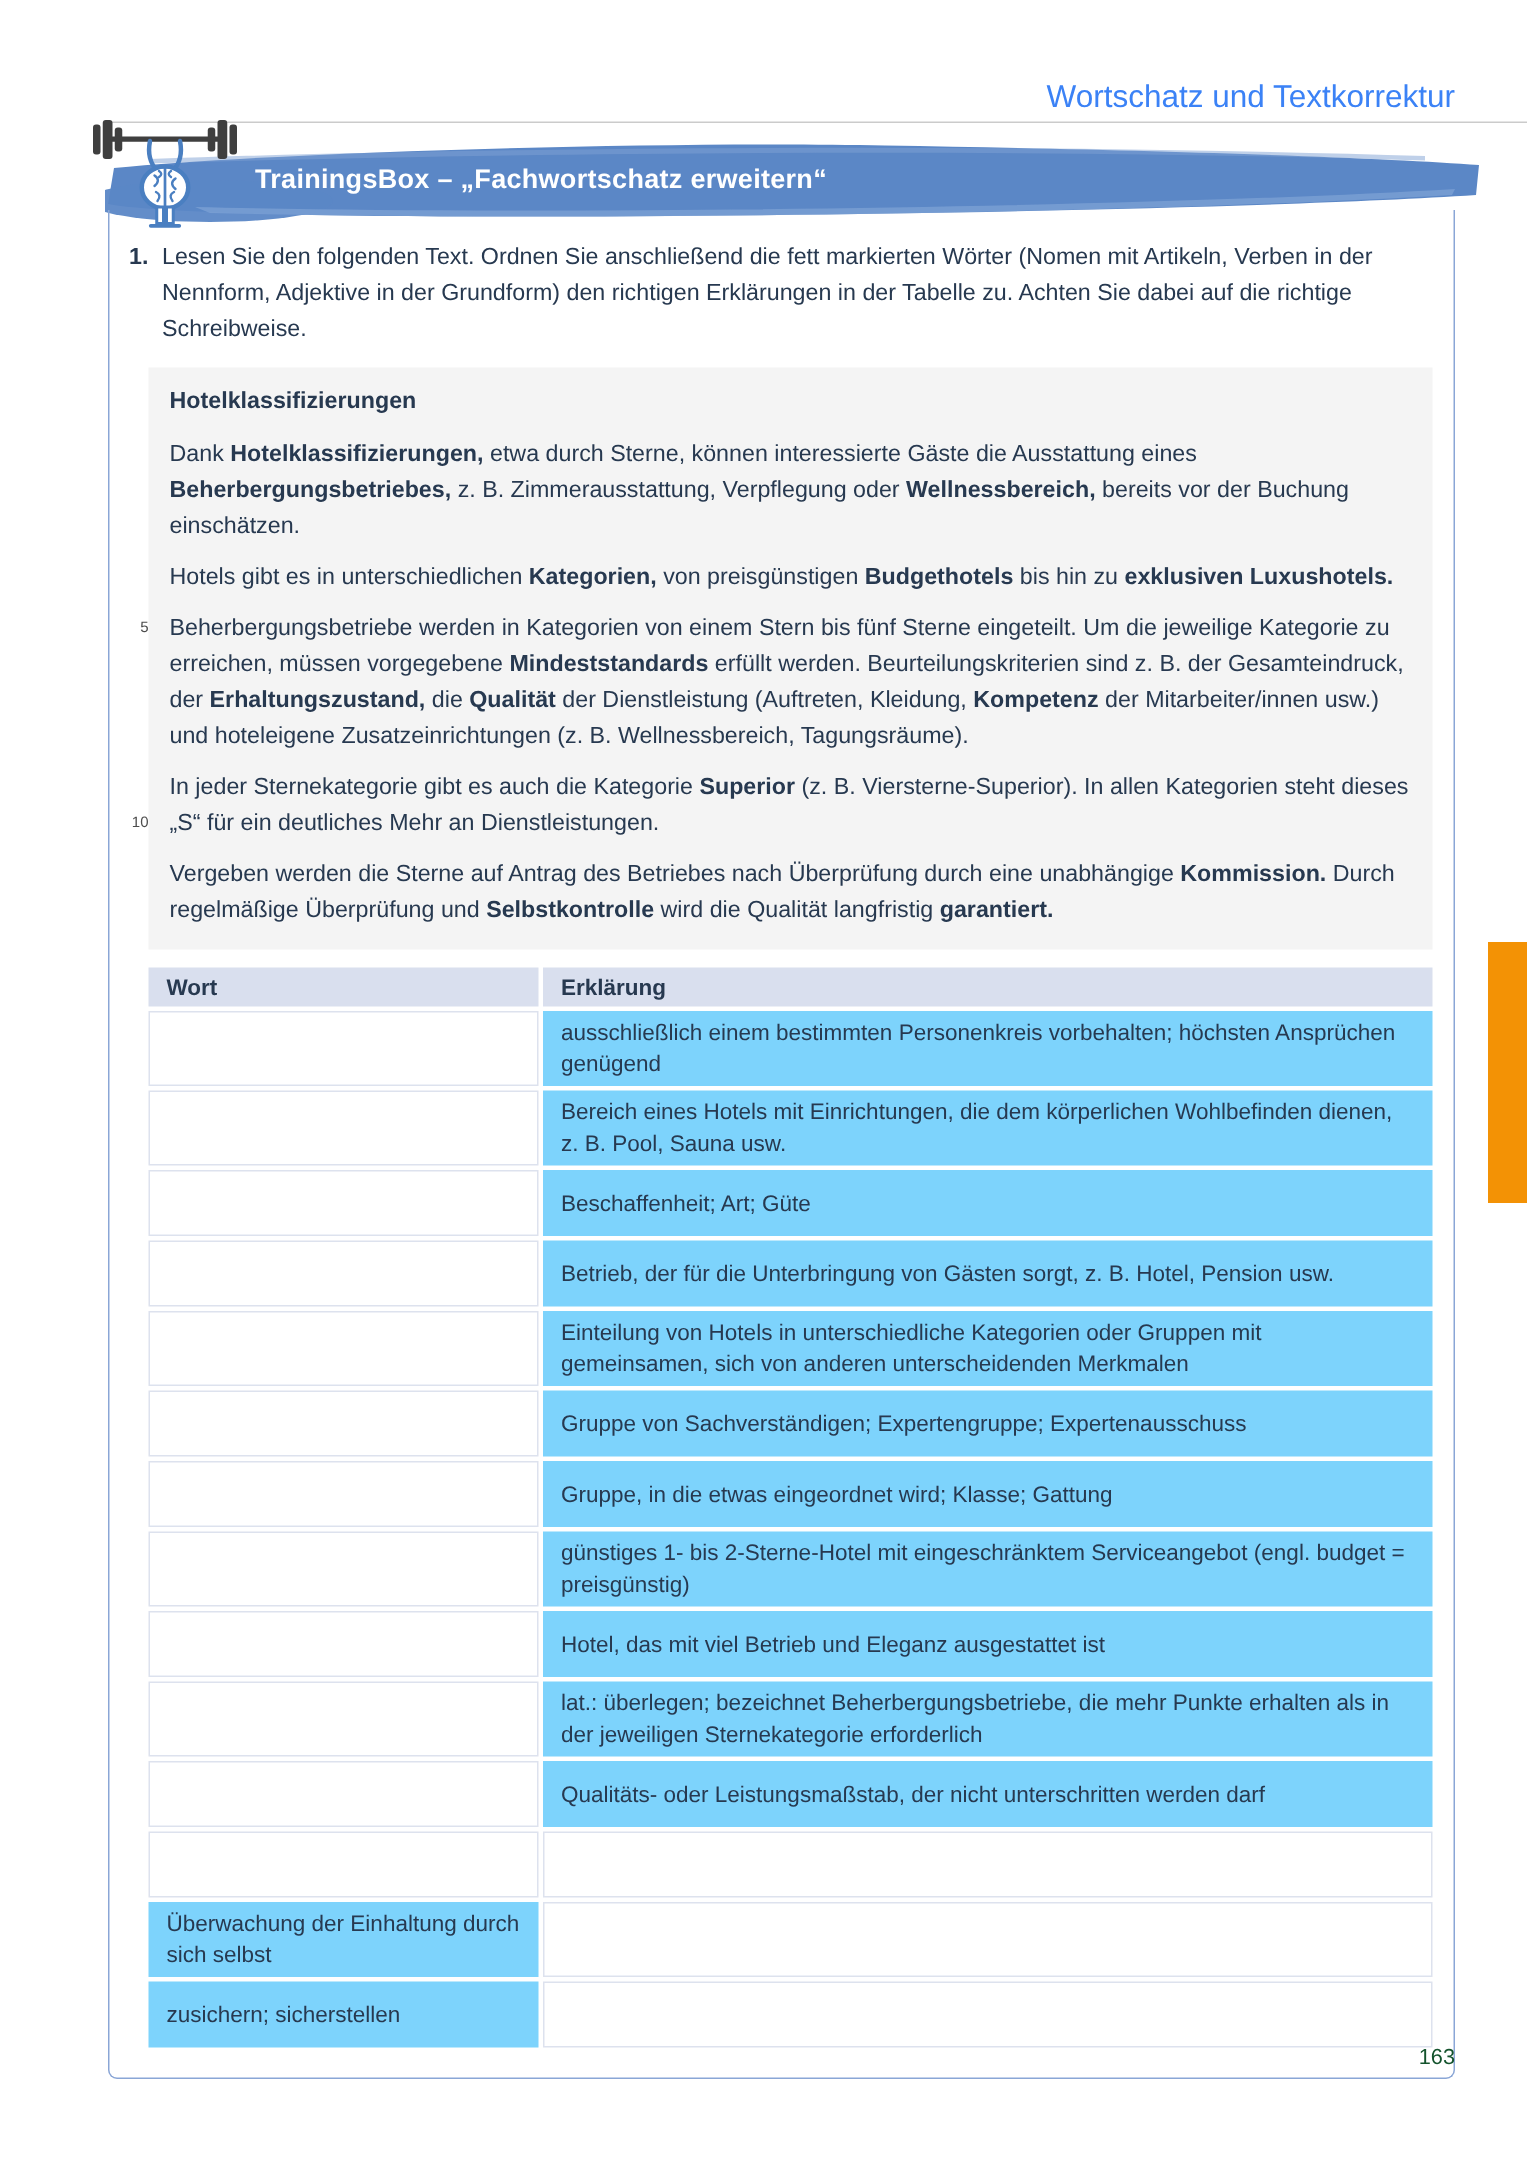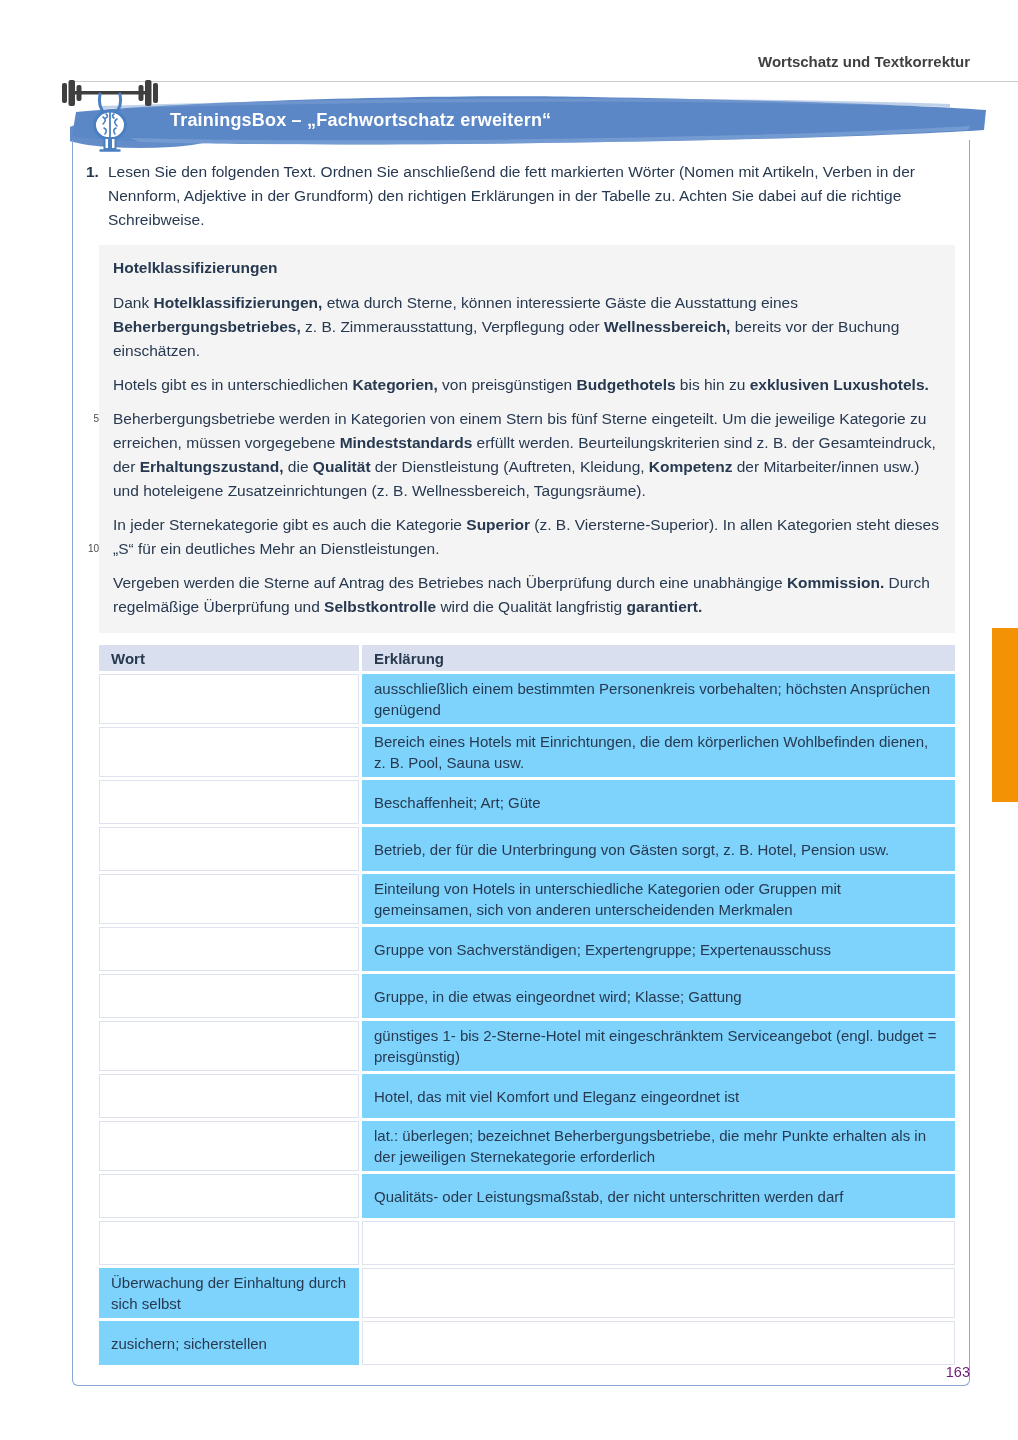--- a/index.html
+++ b/index.html
@@ -1,20 +1,20 @@
 <!DOCTYPE html>
 <html><head>
 <meta charset="utf-8">
 <style>
   html,body { margin:0; padding:0; }
   body {
     width:1018px; height:1440px; position:relative; background:#ffffff;
     font-family:"Liberation Sans", sans-serif; color:#273950; overflow:hidden;
   }
-  .top-label { position:absolute; top:53px; right:48px; font-size:15px; color:#404040;font-weight:bold; }
+  .top-label { position:absolute; top:53px; right:48px; font-size:21px; color:#3b82f6; }
   .top-rule  { position:absolute; top:81px; left:70px; right:0; height:1px; background:#cbcbcb; }
 
   .band { position:absolute; left:70px; top:92px; width:918px; height:56px; }
   .band svg { position:absolute; left:0; top:0; width:100%; height:100%; }
   .band-title { position:absolute; left:100px; top:50%; transform:translateY(-50%);
     color:#ffffff; font-weight:bold; font-size:18px; letter-spacing:.2px; white-space:nowrap; }
 
   .lifter { position:absolute; left:58px; top:78px; width:104px; height:80px; }
 
   .frame { position:absolute; left:72px; top:140px; width:898px; height:1246px;
@@ -34,21 +34,21 @@
 
   .vocab-table { margin:12px 14px 0 26px; display:grid; grid-template-columns:260px 1fr;
     gap:3px; font-size:15px; }
   .hcell { background:#d9dfee; font-weight:bold; min-height:26px; display:flex;
     align-items:center; padding:1px 12px; box-sizing:border-box; }
   .wort-cell { background:#ffffff; border:1px solid #dde2ee; min-height:44px; box-sizing:border-box; }
   .erkl-cell { background:#7dd3fc; min-height:44px; display:flex; align-items:center;
     padding:4px 12px; line-height:21px; box-sizing:border-box; }
 
   .side-tab { position:absolute; right:0; top:628px; width:26px; height:174px; background:#F39205; }
-  .page-number { position:absolute; top:1364px; right:48px; font-size:14.5px; color:#701a75; }
+  .page-number { position:absolute; top:1364px; right:48px; font-size:14.5px; color:#14532d; }
 </style>
 </head>
 <body>
 
 <div class="top-label">Wortschatz und Textkorrektur</div>
 <div class="top-rule"></div>
 
 <div class="band">
   <svg viewBox="0 0 918 56" preserveAspectRatio="none">
     <path d="M6 20 C 120 9, 380 2, 520 5 C 700 8, 850 13, 916 18 L 914 38 C 760 48, 400 54, 180 52 C 90 51, 20 48, 2 44 Z" fill="#5B87C6"></path>
@@ -119,21 +119,21 @@
   <div class="wort-cell"></div>
   <div class="erkl-cell">Gruppe von Sachverständigen; Expertengruppe; Expertenausschuss</div>
 
   <div class="wort-cell"></div>
   <div class="erkl-cell">Gruppe, in die etwas eingeordnet wird; Klasse; Gattung</div>
 
   <div class="wort-cell"></div>
   <div class="erkl-cell">günstiges 1- bis 2-Sterne-Hotel mit eingeschränktem Serviceangebot (engl. budget = preisgünstig)</div>
 
   <div class="wort-cell"></div>
-  <div class="erkl-cell">Hotel, das mit viel Komfort und Eleganz eingeordnet ist</div>
+  <div class="erkl-cell">Hotel, das mit viel Betrieb und Eleganz ausgestattet ist</div>
 
   <div class="wort-cell"></div>
   <div class="erkl-cell">lat.: überlegen; bezeichnet Beherbergungsbetriebe, die mehr Punkte erhalten als in der jeweiligen Sternekategorie erforderlich</div>
 
   <div class="wort-cell"></div>
   <div class="erkl-cell">Qualitäts- oder Leistungsmaßstab, der nicht unterschritten werden darf</div>
 
   <div class="wort-cell"></div>
 
   <div class="wort-cell"></div>

